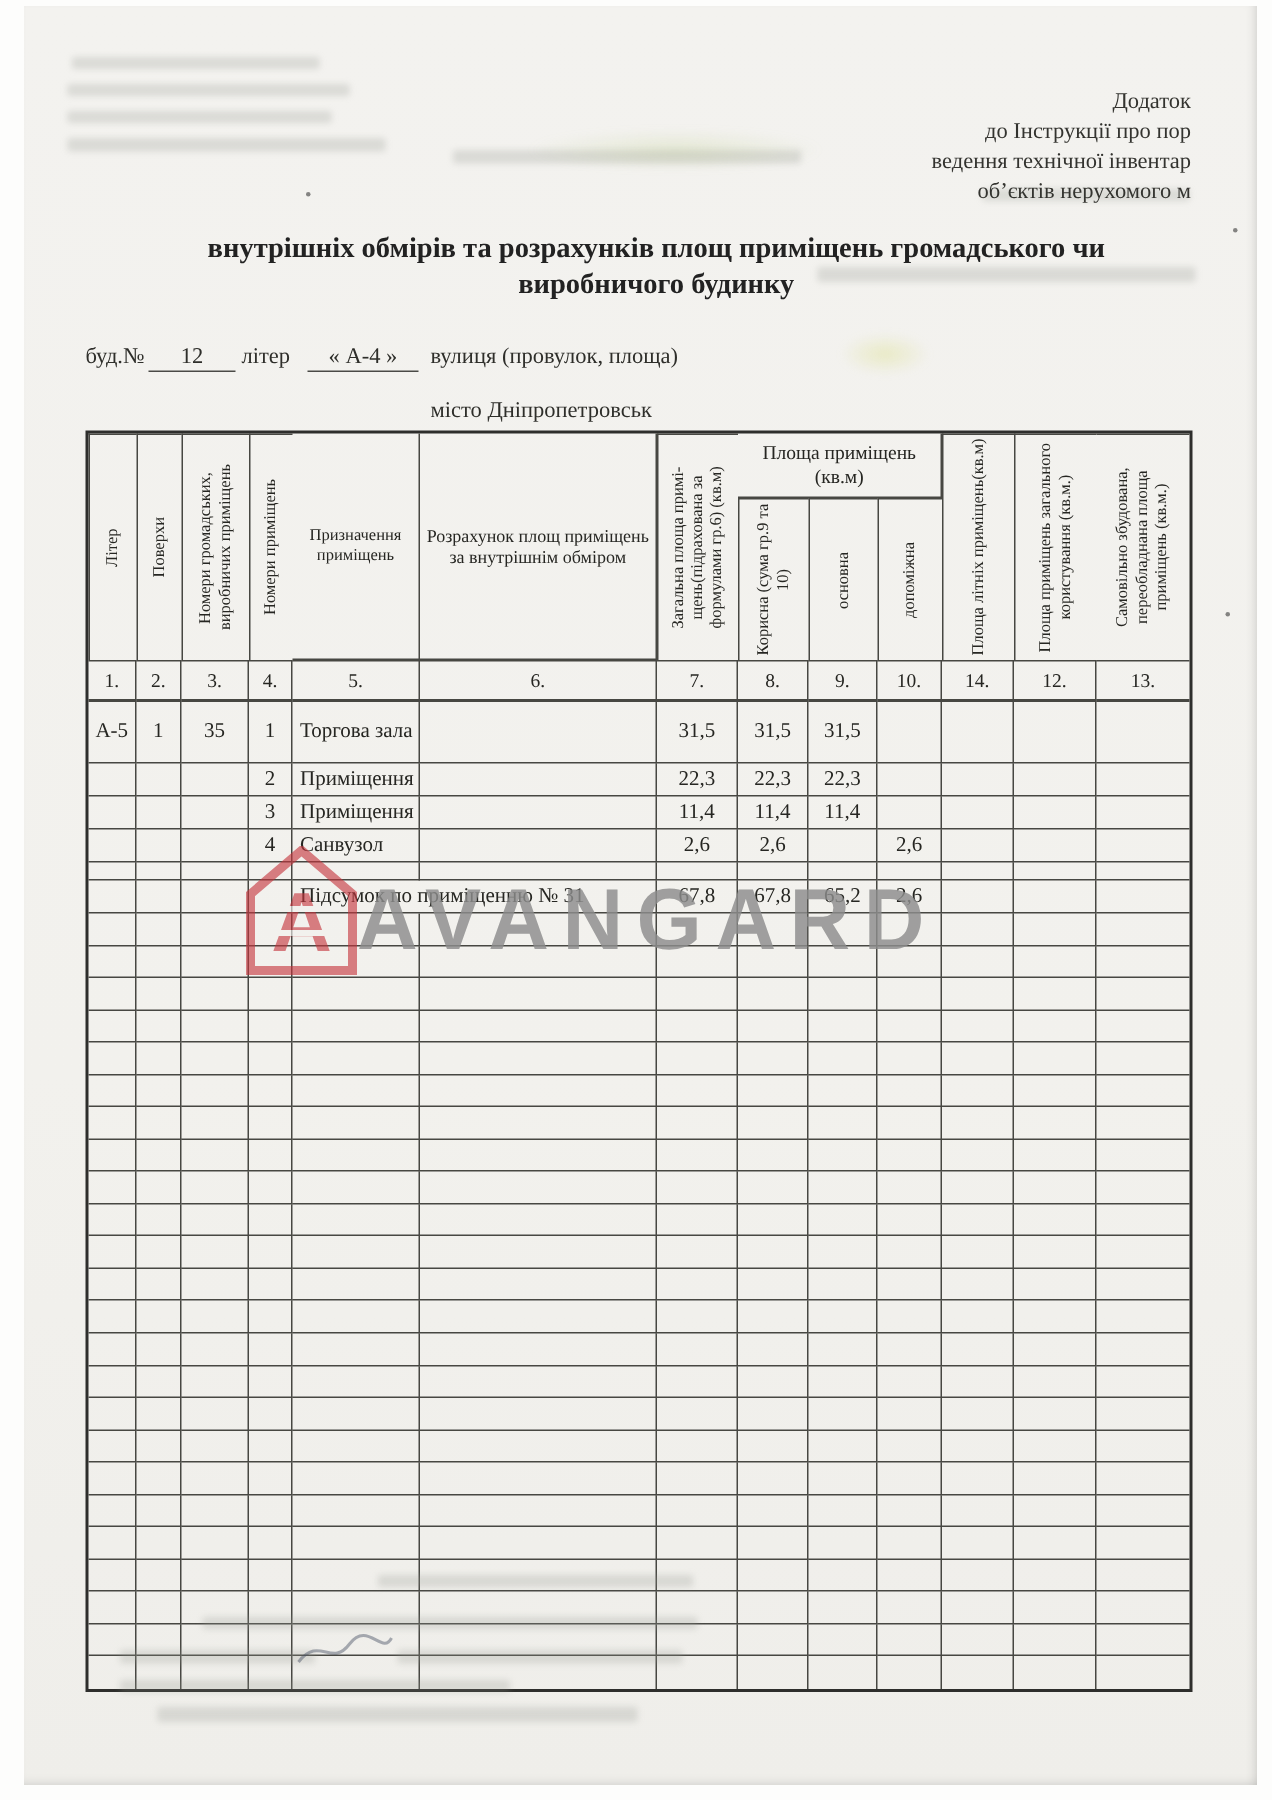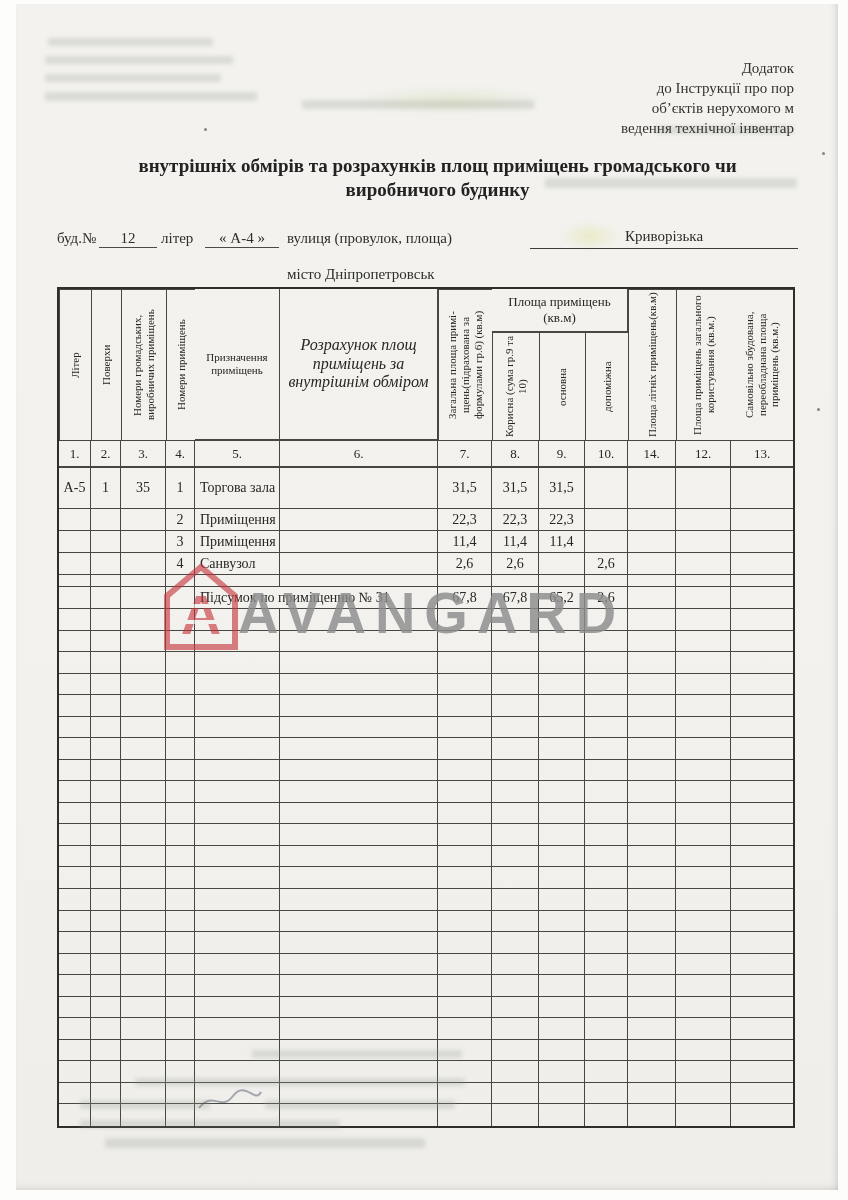--- a/index.html
+++ b/index.html
@@ -83,46 +83,45 @@
 <div class="ghost" style="left:545px;top:178px;width:252px;height:10px"></div>
 <div class="smudge" style="left:350px;top:86px;width:200px;height:28px;background:radial-gradient(ellipse,rgba(178,198,120,.22),transparent 70%)"></div>
 <div class="smudge" style="left:560px;top:222px;width:60px;height:28px;background:radial-gradient(ellipse,rgba(215,220,120,.35),transparent 70%)"></div>
 <div class="speck" style="left:822px;top:152px"></div>
 <div class="speck" style="left:817px;top:408px"></div>
 <div class="speck" style="left:204px;top:128px"></div>
 
 <div class="abs appendix">
   <div>Додаток</div>
   <div>до Інструкції про пор</div>
+  <div>ведення технічної інвентар</div>
   <div>об’єктів нерухомого м</div>
-  <div>ведення технічної інвентар</div>
 </div>
 
 <div class="abs title-wrap">
   <div class="t2">внутрішніх обмірів та розрахунків площ приміщень громадського чи</div>
   <div class="t3">виробничого будинку</div>
 </div>
 
 <div class="abs form-line">
   <span class="fl-bld">буд.№</span>
   <span class="fl-num">12</span>
   <span class="fl-lit">літер</span>
   <span class="fl-litval">« А-4 »</span>
   <span class="fl-street">вулиця (провулок, площа)</span>
-  <span class="fl-streetval">Криворізька</span>
 </div>
 <div class="abs city">місто Дніпропетровськ</div>
 
 <div id="tbl" class="abs" style="grid-template-rows: 43px 108px 28px 41px 22px 22px 22px 12px 22px repeat(24, 1fr);">
     <div class="c hdr v" style="grid-area: 1 / 1 / 3;">Літер</div>
     <div class="c hdr v" style="grid-area: 1 / 2 / 3;">Поверхи</div>
     <div class="c hdr v" style="grid-area: 1 / 3 / 3;">Номери громадських, виробничих приміщень</div>
     <div class="c hdr v" style="grid-area: 1 / 4 / 3;">Номери приміщень</div>
     <div class="c hdr" style="grid-area: 1 / 5 / 3;">Призначення приміщень</div>
-    <div class="c hdr" style="grid-area: 1 / 6 / 3; font-size: 16px; font-style: italic;">Розрахунок площ приміщень за внутрішнім обміром</div>
+    <div class="c hdr" style="grid-area: 1 / 6 / 3; font-size: 12px;">Розрахунок площ приміщень за внутрішнім обміром</div>
     <div class="c hdr v" style="grid-area: 1 / 7 / 3;">Загальна площа примі- щень(підрахована за формулами гр.6) (кв.м)</div>
     <div class="c hdr groupHead" style="grid-area: 1 / 8 / auto / 11;">Площа приміщень (кв.м)</div>
     <div class="c hdr v" style="grid-area: 2 / 8;">Корисна (сума гр.9 та 10)</div>
     <div class="c hdr v" style="grid-area: 2 / 9;">основна</div>
     <div class="c hdr v" style="grid-area: 2 / 10;">допоміжна</div>
     <div class="c hdr v" style="grid-area: 1 / 11 / 3;">Площа літніх приміщень(кв.м)</div>
     <div class="c hdr v" style="grid-area: 1 / 12 / 3;">Площа приміщень загального користування (кв.м.)</div>
     <div class="c hdr v lastcol" style="grid-area: 1 / 13 / 3;">Самовільно збудована, переобладнана площа приміщень (кв.м.)</div>
     <div class="c num" style="grid-area: 3 / 1;">1.</div>
     <div class="c num" style="grid-area: 3 / 2;">2.</div>

